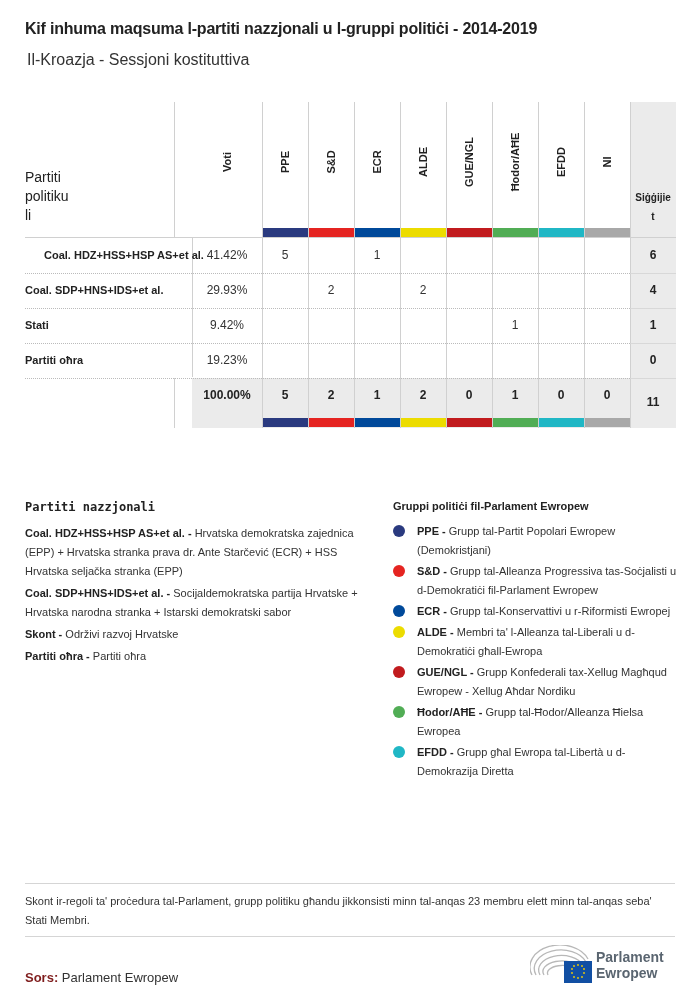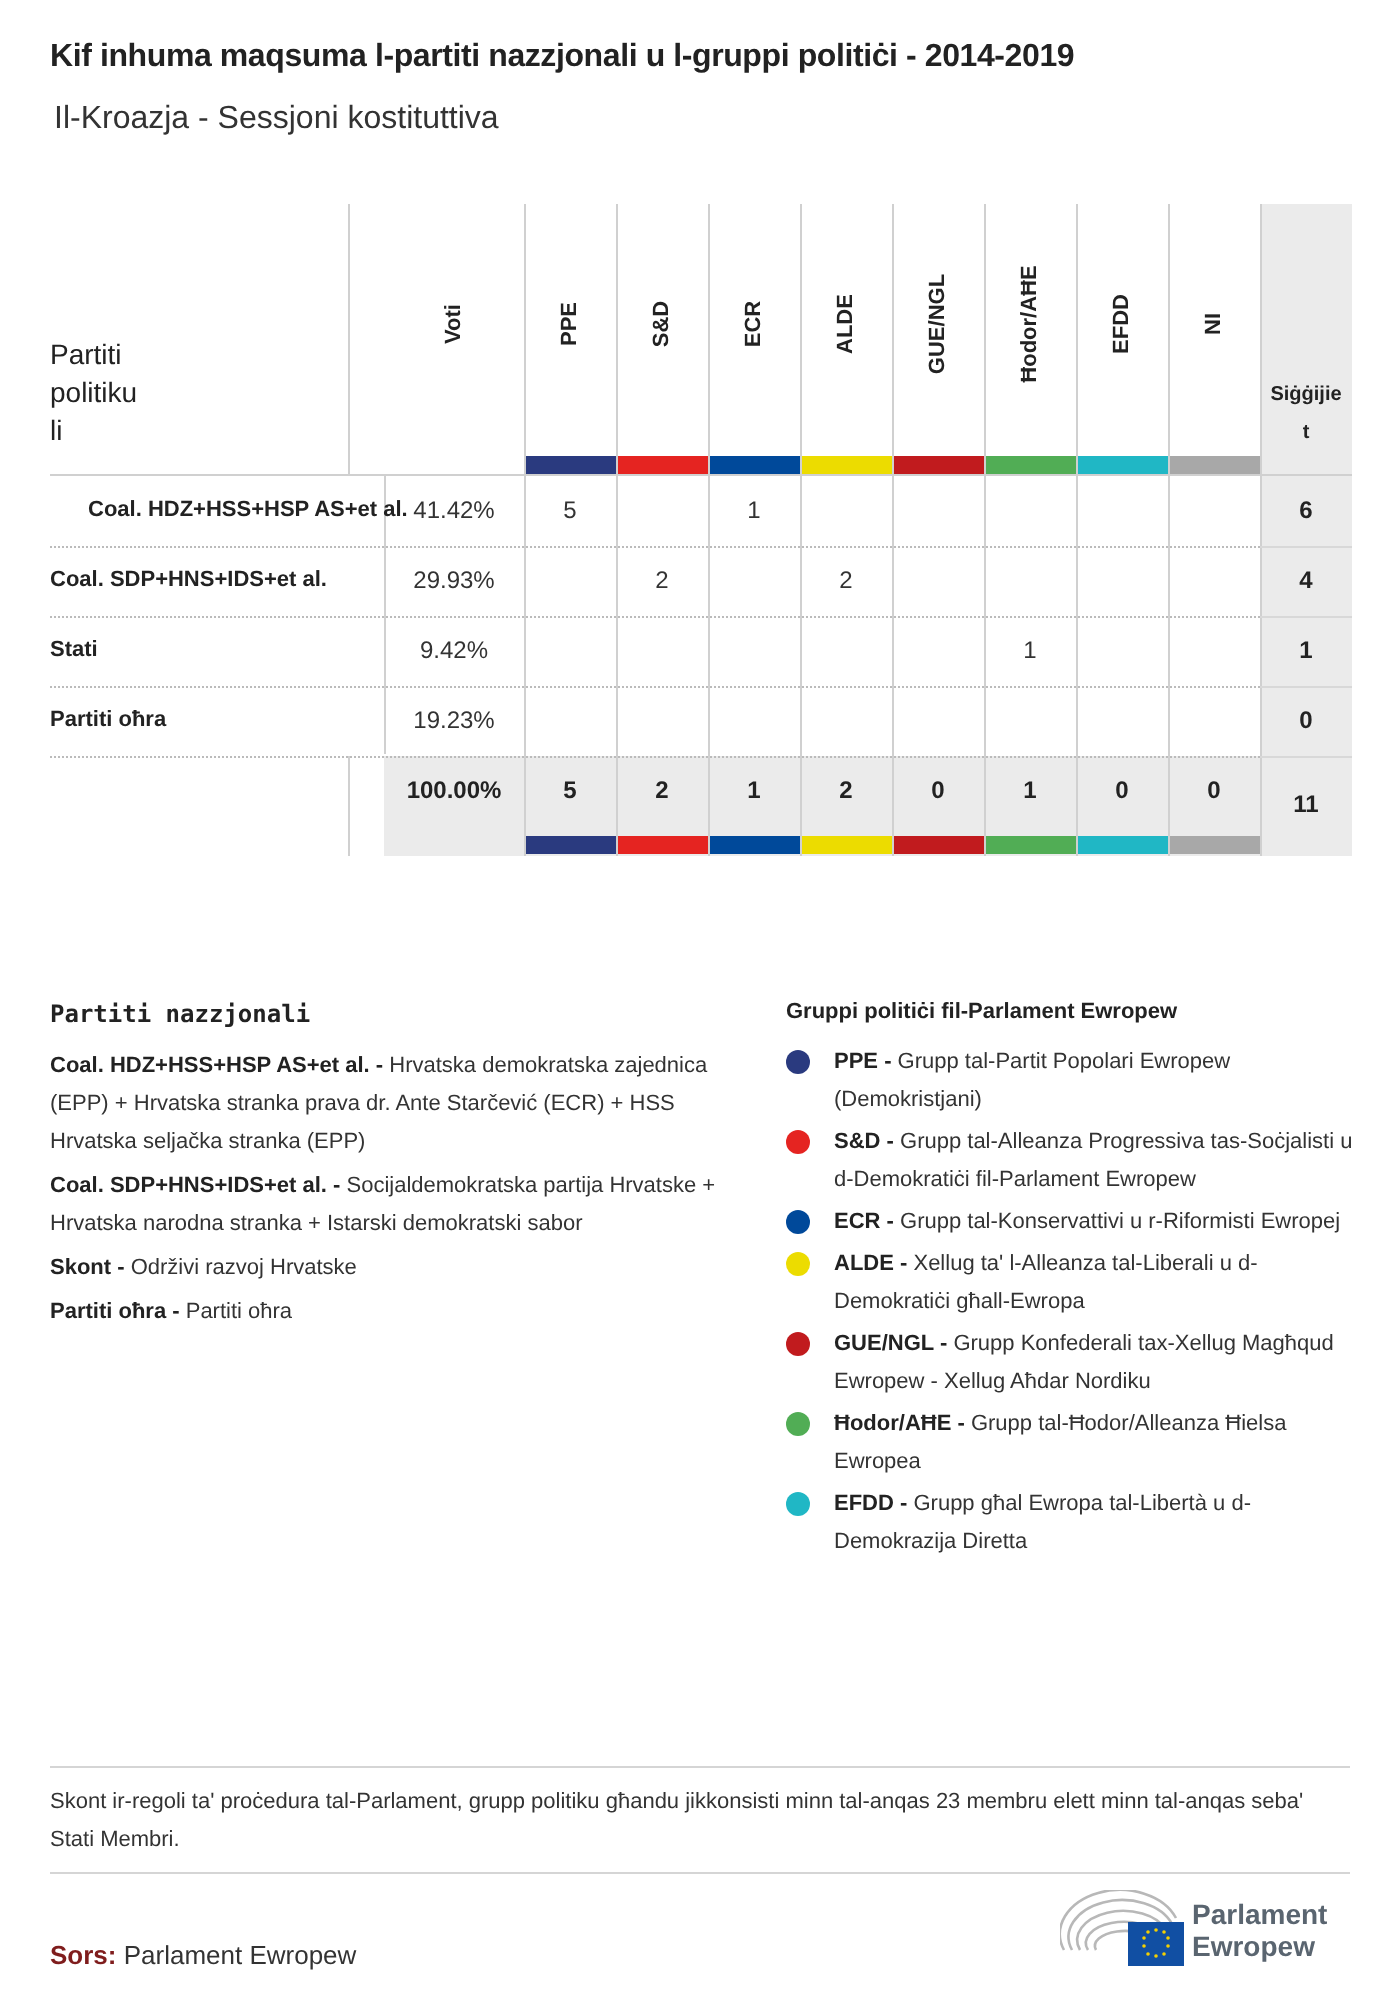--- a/index.html
+++ b/index.html
@@ -185,21 +185,21 @@
       <p><b>Partiti oħra -</b><span> Partiti oħra</span></p>
     </div>
 </div>
 
 <div class="leg-right">
   <h3>Gruppi politiċi fil-Parlament Ewropew</h3>
   <div id="legRight">
       <div class="leg-item"><span class="dot" style="background: rgb(42, 58, 127);"></span><b>PPE -</b><span> Grupp tal-Partit Popolari Ewropew (Demokristjani)</span></div>
       <div class="leg-item"><span class="dot" style="background: rgb(229, 36, 33);"></span><b>S&amp;D -</b><span> Grupp tal-Alleanza Progressiva tas-Soċjalisti u d-Demokratiċi fil-Parlament Ewropew</span></div>
       <div class="leg-item"><span class="dot" style="background: rgb(0, 73, 154);"></span><b>ECR -</b><span> Grupp tal-Konservattivi u r-Riformisti Ewropej</span></div>
-      <div class="leg-item"><span class="dot" style="background: rgb(236, 220, 0);"></span><b>ALDE -</b><span> Xellug ta' l-Alleanza tal-Liberali u d-Demokratiċi għall-Ewropa</span></div>
+      <div class="leg-item"><span class="dot" style="background: rgb(236, 220, 0);"></span><b>ALDE -</b><span> Membri ta' l-Alleanza tal-Liberali u d-Demokratiċi għall-Ewropa</span></div>
       <div class="leg-item"><span class="dot" style="background: rgb(193, 27, 30);"></span><b>GUE/NGL -</b><span> Grupp Konfederali tax-Xellug Magħqud Ewropew - Xellug Aħdar Nordiku</span></div>
       <div class="leg-item"><span class="dot" style="background: rgb(81, 173, 85);"></span><b>Ħodor/AĦE -</b><span> Grupp tal-Ħodor/Alleanza Ħielsa Ewropea</span></div>
       <div class="leg-item"><span class="dot" style="background: rgb(32, 183, 197);"></span><b>EFDD -</b><span> Grupp għal Ewropa tal-Libertà u d-Demokrazija Diretta</span></div>
     </div>
 </div>
 
 <div class="note-line" style="top:883px;"></div>
 <div class="note">Skont ir-regoli ta' proċedura tal-Parlament, grupp politiku għandu jikkonsisti minn tal-anqas 23 membru elett minn tal-anqas seba' Stati Membri.</div>
 <div class="note-line" style="top:936px;"></div>
 

